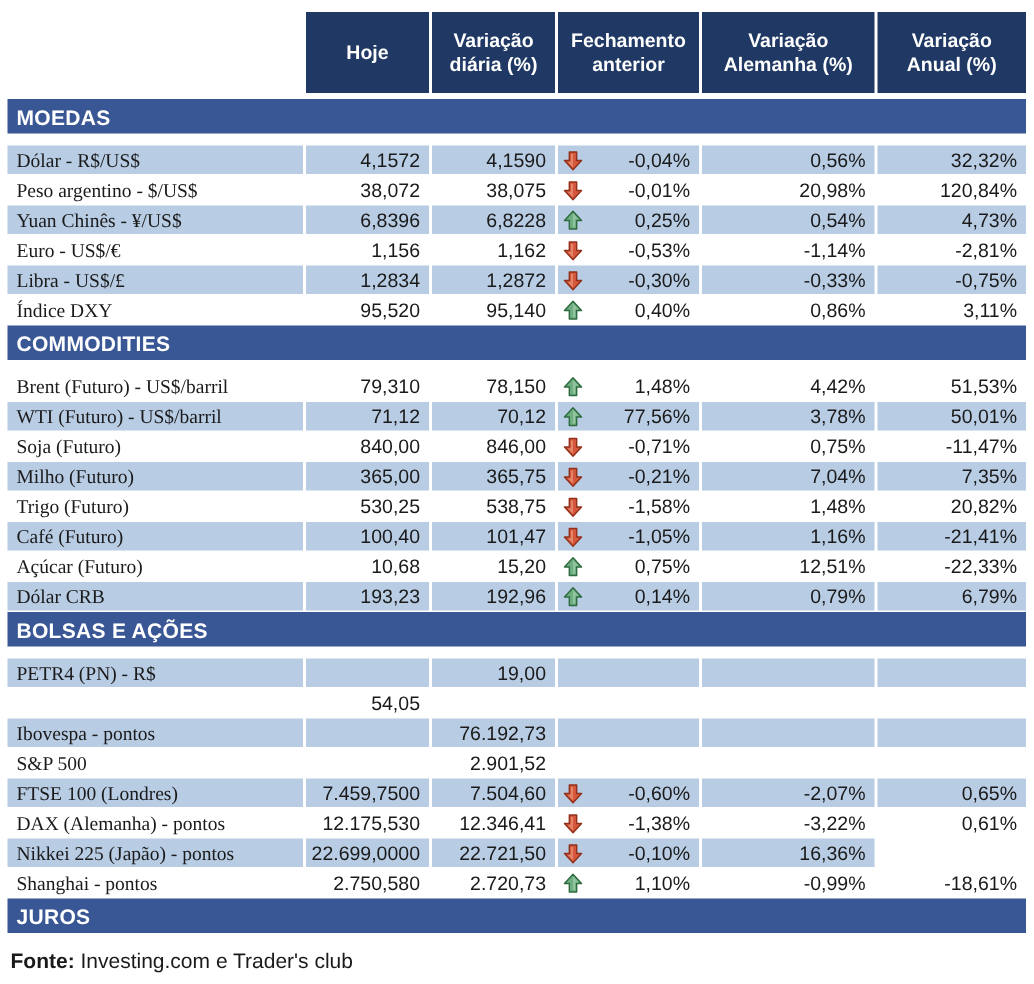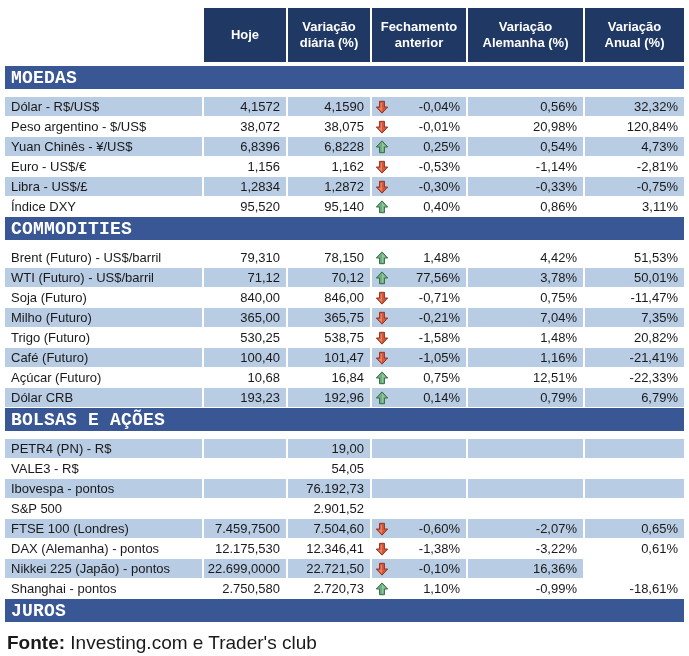--- a/index.html
+++ b/index.html
@@ -14,39 +14,39 @@
   
   .hdr { margin-bottom:4px; }
   .hdr .hcell { background:var(--header-bg); color:#ffffff; font-weight:bold;
                 font-size:13px; line-height:1.25; height:54px;
                 display:flex; align-items:center; justify-content:center;
                 text-align:center; padding:2px 4px; }
   .hdr .hspacer { background:transparent; }
 
   
   .section-bar { background:var(--section-bg); color:#ffffff; font-weight:bold;
-                 font-size:18px; height:23px; display:flex; align-items:center;
-                 padding-left:6px; letter-spacing:0.2px;font-family:Liberation Mono, monospace; }
+                 font-size:14px; height:23px; display:flex; align-items:center;
+                 padding-left:6px; letter-spacing:0.2px; }
   .section-bar.has-rows { margin-bottom:8px; }
 
   
   .drow { height:19px; margin-bottom:1px; font-size:13px; }
   .drow .cell { display:flex; align-items:center; height:19px;
                 padding:0 6px; background:#ffffff; white-space:nowrap; overflow:hidden; }
   .drow.striped .cell { background:var(--stripe-bg); }
-  .cell.label { justify-content:flex-start; }
+  .cell.label { justify-content:flex-start;font-family:Liberation Serif, serif; }
   .cell.num   { justify-content:flex-end; }
   .cell.varc  { justify-content:flex-end; position:relative; padding-left:20px; }
   .cell.varc .arrow { position:absolute; left:3px; top:3px; width:14px; height:14px;
                       display:none; }
   .cell.varc .arrow.show { display:block; }
   .cell.varc .pct { margin-left:auto; }
 
   
-  .footer { margin-top:10px; font-size:19px; padding-left:2px; }
+  .footer { margin-top:10px; font-size:14px; padding-left:2px; }
   .footer b { font-weight:bold; }
 </style>
 </head>
 <body>
 
 <div class="wrap">
 
   <div class="grid-row hdr">
     <div class="hspacer"></div>
     <div class="hcell">Hoje</div>
@@ -257,21 +257,21 @@
       </svg>
       <span class="pct">-1,05%</span>
     </div>
     <div class="cell num">1,16%</div>
     <div class="cell num">-21,41%</div>
   </div>
 
   <div class="grid-row drow">
     <div class="cell label">Açúcar (Futuro)</div>
     <div class="cell num">10,68</div>
-    <div class="cell num">16,84</div>
+    <div class="cell num">15,20</div>
     <div class="cell varc">
       <svg class="arrow a-up show" viewBox="0 0 16 16">
         <path d="M8 1 L14.5 8 H10.8 V14.5 H5.2 V8 H1.5 Z" fill="#6FAE80" stroke="#2E6B40" stroke-width="1.1" stroke-linejoin="round"></path>
         <path d="M8 2.6 L12 7 H9.6 V13 H8 Z" fill="#9CC9A8" opacity="0.8"></path>
       </svg>
 
       <span class="pct">0,75%</span>
     </div>
     <div class="cell num">12,51%</div>
     <div class="cell num">-22,33%</div>
@@ -306,21 +306,20 @@
     <div class="cell num">19,00</div>
     <div class="cell varc">
 
       <span class="pct"></span>
     </div>
     <div class="cell num"></div>
     <div class="cell num"></div>
   </div>
 
   <div class="grid-row drow">
-    <div class="cell label">VALE3 - R$</div>
     <div class="cell num"></div>
     <div class="cell num">54,05</div>
     <div class="cell varc">
 
       <span class="pct"></span>
     </div>
     <div class="cell num"></div>
     <div class="cell num"></div>
   </div>
 

